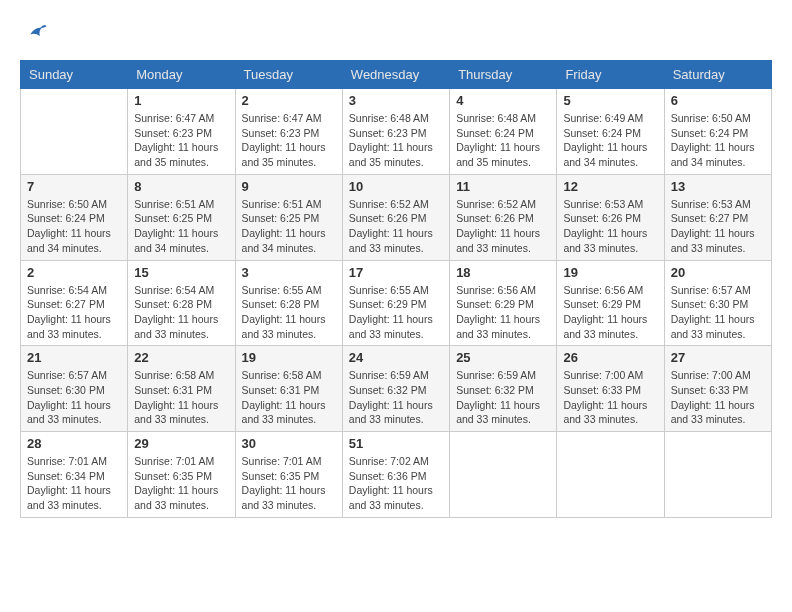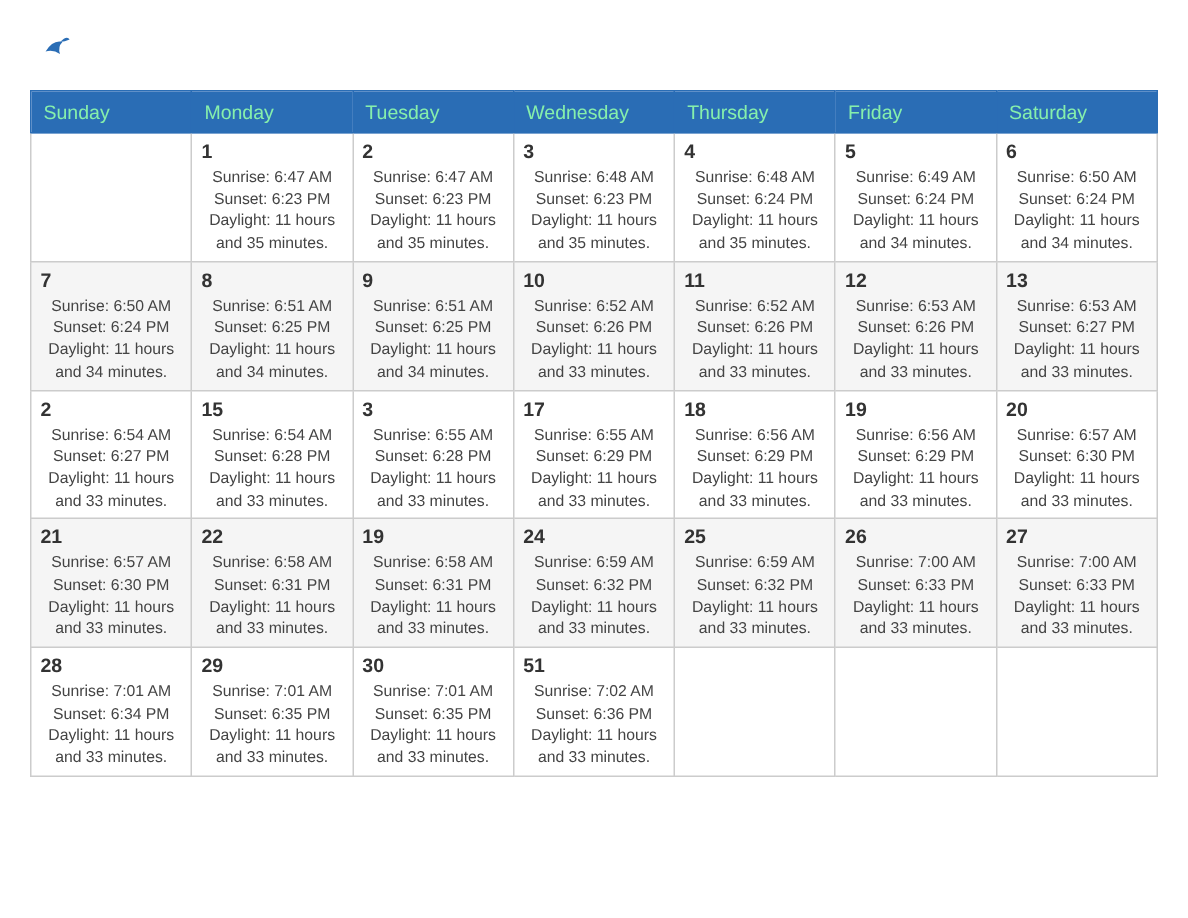--- a/index.html
+++ b/index.html
@@ -52,21 +52,21 @@
       font-size: 15px;
       color: #555;
     }
     .calendar {
       width: 100%;
       border-collapse: collapse;
       font-size: 11px;
     }
     .calendar thead th {
       background-color: #2a6db5;
-      color: #86efac;
+      color: #e5e5e5;
       text-align: left;
       padding: 6px 8px;
       font-size: 13px;
       font-weight: normal;
       border: 1px solid #2a6db5;
       margin-top: 36px;
     }
     .calendar tbody td {
       border: 1px solid #ccc;
       vertical-align: top;
@@ -81,21 +81,20 @@
     .day-number {
       font-size: 13px;
       font-weight: bold;
       color: #333;
       margin-bottom: 3px;
     }
     .day-detail {
       color: #444;
       font-size: 10.5px;
       line-height: 1.4;
-      text-align: center;
     }
     .empty-cell {
       background: #fff !important;
     }
   </style>
 </head>
 <body>
 
 <div class="header">
   <div class="logo">

